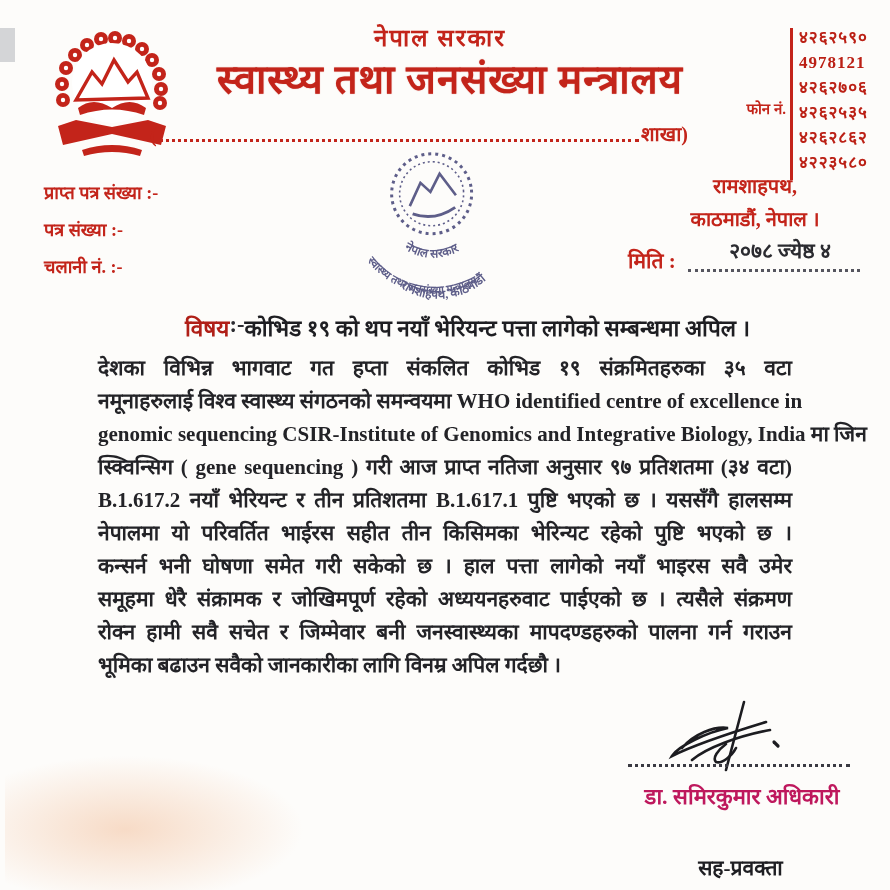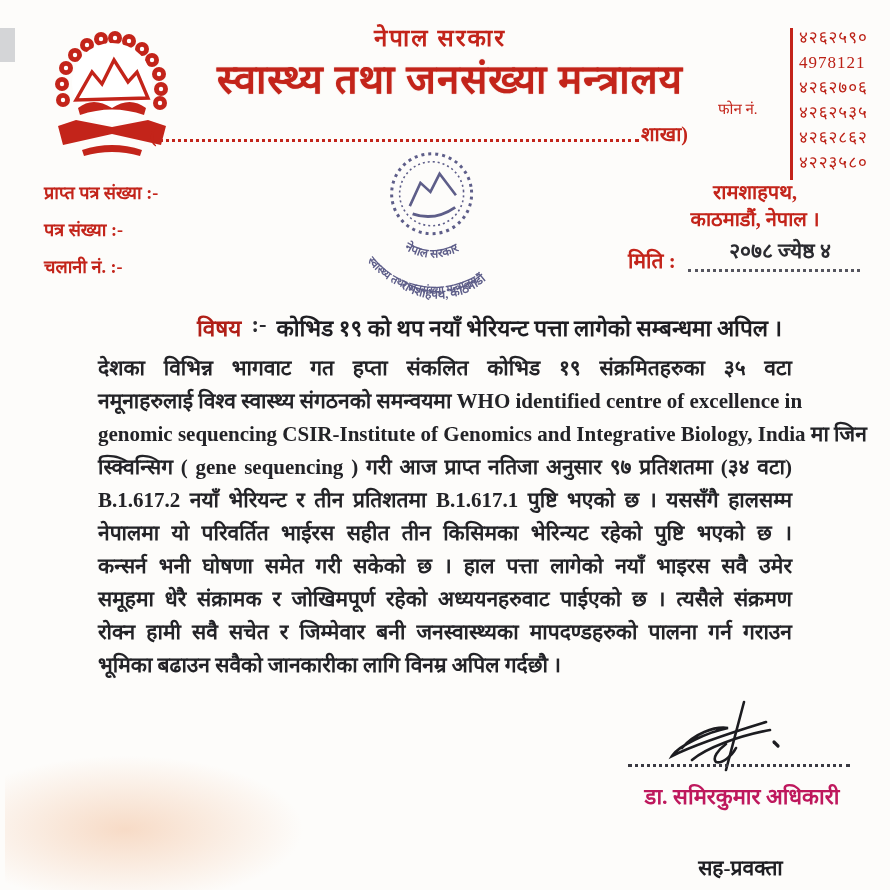--- a/index.html
+++ b/index.html
@@ -27,50 +27,50 @@
   }
   .branch-row{
     left:150px;top:120px;width:538px;
     display:flex;align-items:flex-end;
     color:#c3241a;font-weight:bold;font-size:20px;
   }
   .branch-dots{
     flex:1;border-bottom:3px dotted #c3241a;margin:0 2px 5px 2px;height:1px;
   }
   .phone-label{
-    left:718px;top:98px;width:68px;text-align:left;
-    color:#c3241a;font-weight:normal;font-size:15px;
+    left:718px;top:98px;width:68px;text-align:right;
+    color:#c3241a;font-weight:bold;font-size:15px;
   }
   .phone-divider{
     left:790px;top:28px;width:3px;height:152px;background:#c3241a;
   }
   .phone-list{
     left:799px;top:25px;width:90px;
-    color:#bb2015;font-weight:normal;font-size:17px;line-height:25px;
+    color:#bb2015;font-weight:bold;font-size:17px;line-height:25px;
     letter-spacing:1px;
   }
   .refs{
     left:44px;top:175px;width:220px;
     color:#c3241a;font-weight:bold;font-size:18px;line-height:37px;
   }
 
   
   .addr1{left:650px;top:172px;width:210px;text-align:center;
-    color:#c3241a;font-weight:bold;font-size:20px;margin-top:6px;}
+    color:#c3241a;font-weight:bold;font-size:20px;}
   .addr2{left:650px;top:205px;width:210px;text-align:center;
     color:#c3241a;font-weight:bold;font-size:20px;}
   .date-label{left:628px;top:246px;color:#c3241a;font-weight:bold;font-size:21px;text-align:right;}
   .date-value{left:695px;top:236px;width:170px;text-align:center;
     color:#2b2b30;font-weight:bold;font-size:21px;}
   .date-dots{left:688px;top:268px;width:172px;border-bottom:3px dotted #55555e;height:1px;}
 
   
   .subject{
     left:185px;top:312px;width:580px;font-size:22.5px;font-weight:bold;
-    color:#1e1e22;display:flex;gap:10px;white-space:nowrap;margin-left:12px;
+    color:#1e1e22;display:flex;white-space:nowrap;
   }
   .subject .lbl{color:#b01f17;}
   .subject .sep{color:#2b2b30;}
 
   
   .body-block{
     left:98px;top:352px;width:694px;
     color:#232327;font-size:21px;font-weight:600;
   }
   .line{

